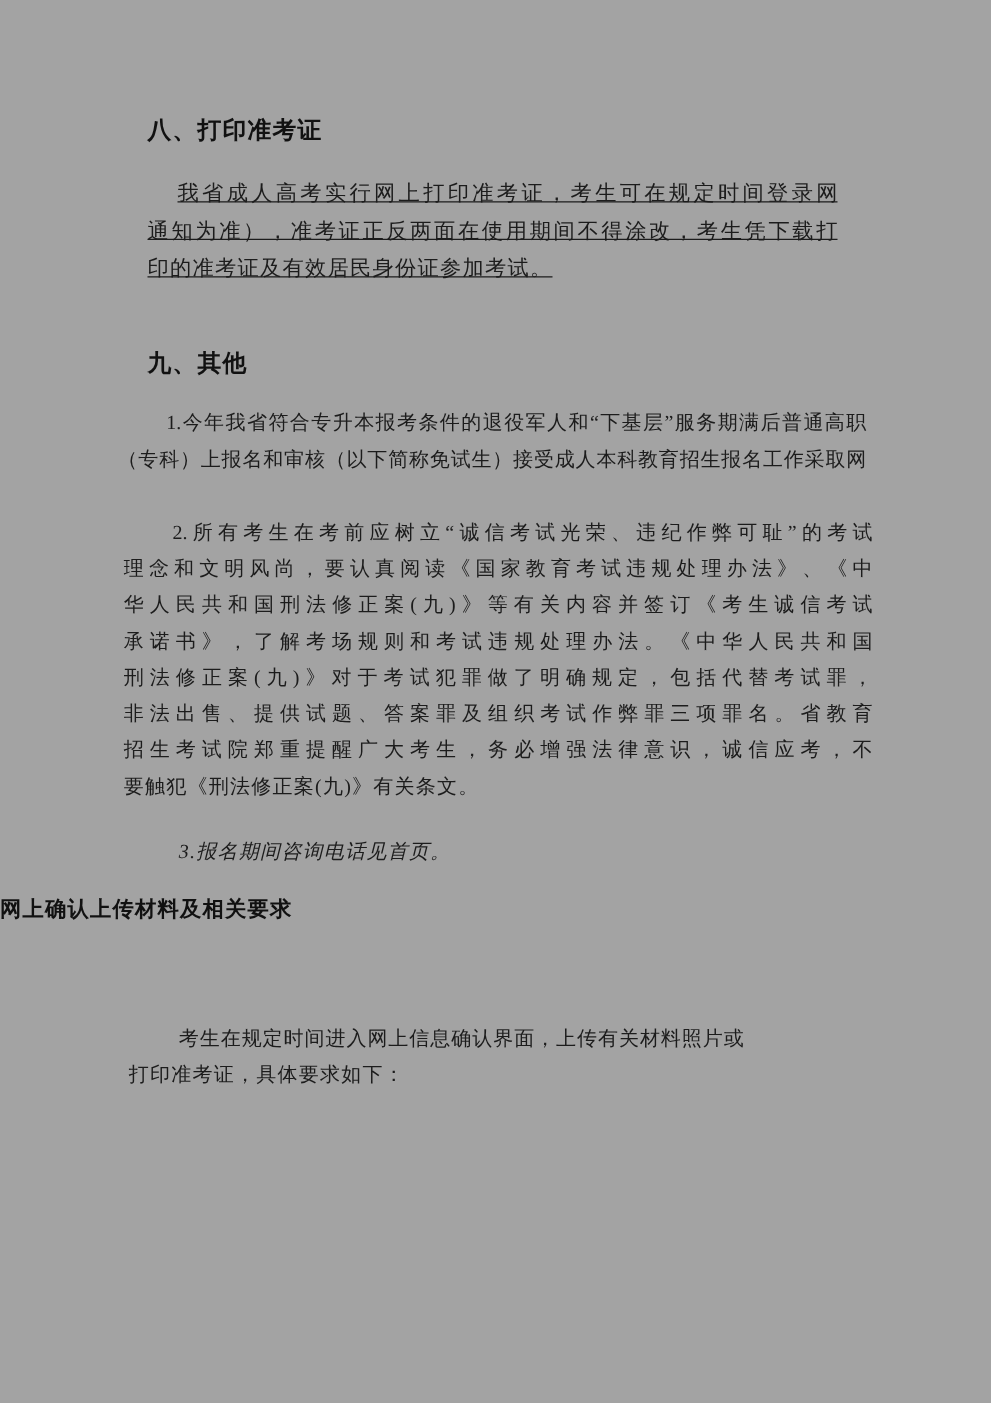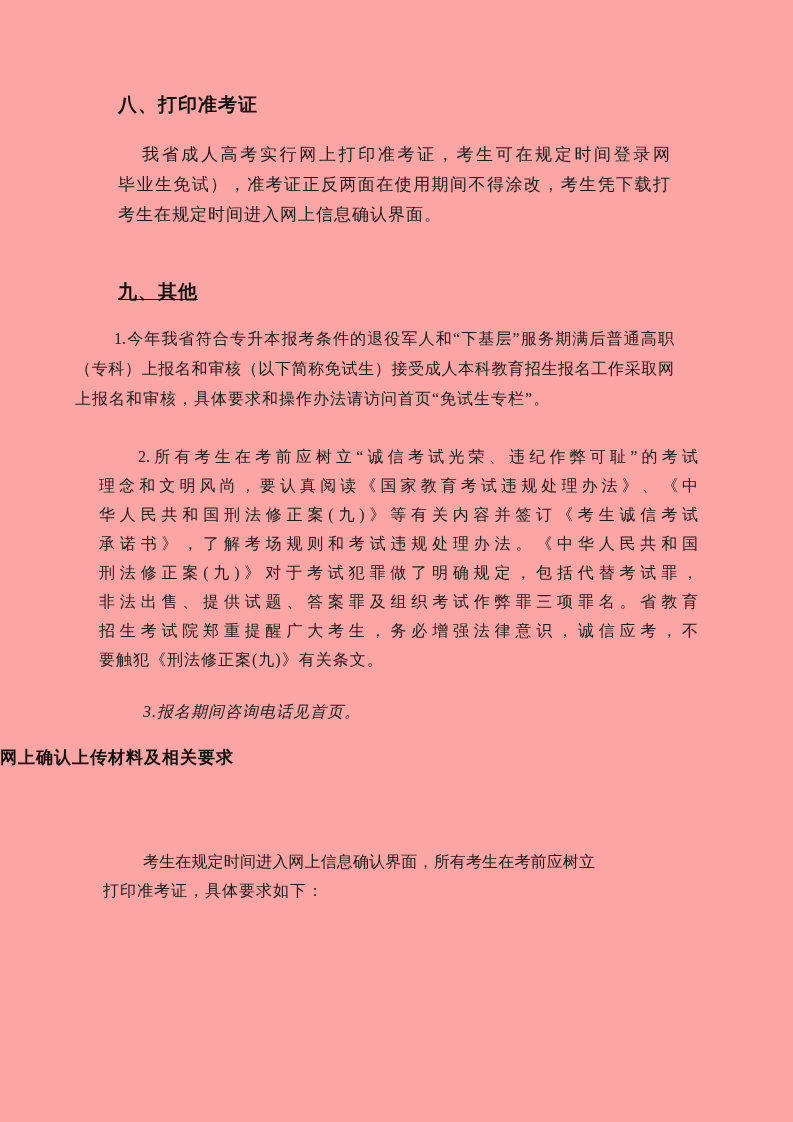--- a/index.html
+++ b/index.html
@@ -4,21 +4,21 @@
 <style>
   html, body {
     margin: 0;
     padding: 0;
     background: #ffffff;
   }
   .page {
     position: relative;
     width: 793px;
     height: 1122px;
-    background: #fca5a5;
+    background: #a3a3a3;
     overflow: hidden;
     box-sizing: border-box;
     padding-top: 93px;
     color: #1c1c1c;
     font-family: "Liberation Serif", "DejaVu Serif", serif;
   }
   .h-bold {
     font-family: "Liberation Sans", "DejaVu Sans", sans-serif;
     font-weight: 700;
     color: #111111;
@@ -46,26 +46,27 @@
     text-justify: inter-character;
   }
   .ln-last {
     text-align: left;
     letter-spacing: 1px;
   }
   .blk-sec8 {
     margin-top: 23px;
     margin-left: 118px;
     width: 552px;
+    text-decoration: underline;
   }
   .blk-sec8 .ind { padding-left: 24px; }
-  .blk-heading9 { margin-top: 50px; text-decoration: underline; }
+  .blk-heading9 { margin-top: 50px; }
   .blk-item1 {
     margin-top: 20px;
-    margin-left: 75px;
+    margin-left: 94px;
     width: 599px;
     line-height: 30px;
   }
   .blk-item2 {
     margin-top: 28px;
     margin-left: 99px;
     width: 599px;
   }
   .blk-item1 .ind, .blk-item2 .ind { padding-left: 39px; }
   .blk-item3 {
@@ -102,30 +103,29 @@
 </style>
 </head>
 <body>
 
 <div class="page">
 
   <div class="sec-heading h-bold">八、打印准考证</div>
 
   <div class="blk-sec8 para-large">
     <div class="ln ind">我省成人高考实行网上打印准考证，考生可在规定时间登录网</div>
-    <div class="ln">毕业生免试），准考证正反两面在使用期间不得涂改，考生凭下载打</div>
-    <div class="ln-last">考生在规定时间进入网上信息确认界面。</div>
+    <div class="ln">通知为准），准考证正反两面在使用期间不得涂改，考生凭下载打</div>
+    <div class="ln-last">印的准考证及有效居民身份证参加考试。</div>
   </div>
 
   <div class="sec-heading h-bold blk-heading9">九、其他</div>
 
   <div class="blk-item1 para">
     <div class="ln ind">1.今年我省符合专升本报考条件的退役军人和“下基层”服务期满后普通高职</div>
     <div class="ln">（专科）上报名和审核（以下简称免试生）接受成人本科教育招生报名工作采取网</div>
-    <div class="ln-last">上报名和审核，具体要求和操作办法请访问首页“免试生专栏”。</div>
   </div>
 
   <div class="blk-item2 para">
     <div class="ln ind">2.所有考生在考前应树立“诚信考试光荣、违纪作弊可耻”的考试</div>
     <div class="ln">理念和文明风尚，要认真阅读《国家教育考试违规处理办法》、《中</div>
     <div class="ln">华人民共和国刑法修正案(九)》等有关内容并签订《考生诚信考试</div>
     <div class="ln">承诺书》，了解考场规则和考试违规处理办法。《中华人民共和国</div>
     <div class="ln">刑法修正案(九)》对于考试犯罪做了明确规定，包括代替考试罪，</div>
     <div class="ln">非法出售、提供试题、答案罪及组织考试作弊罪三项罪名。省教育</div>
     <div class="ln">招生考试院郑重提醒广大考生，务必增强法律意识，诚信应考，不</div>
@@ -133,17 +133,17 @@
   </div>
 
   <div class="blk-item3 para">
     <div class="ln-last ind">3.报名期间咨询电话见首页。</div>
   </div>
 
 
   <div class="blk-attach-title h-bold">网上确认上传材料及相关要求</div>
 
   <div class="blk-intro para">
-    <div class="ln ind">考生在规定时间进入网上信息确认界面，所有考生在考前应树立</div>
+    <div class="ln ind">考生在规定时间进入网上信息确认界面，上传有关材料照片或</div>
     <div class="ln-last">打印准考证，具体要求如下：</div>
   </div>
 
 </div>
 
 </body></html>

